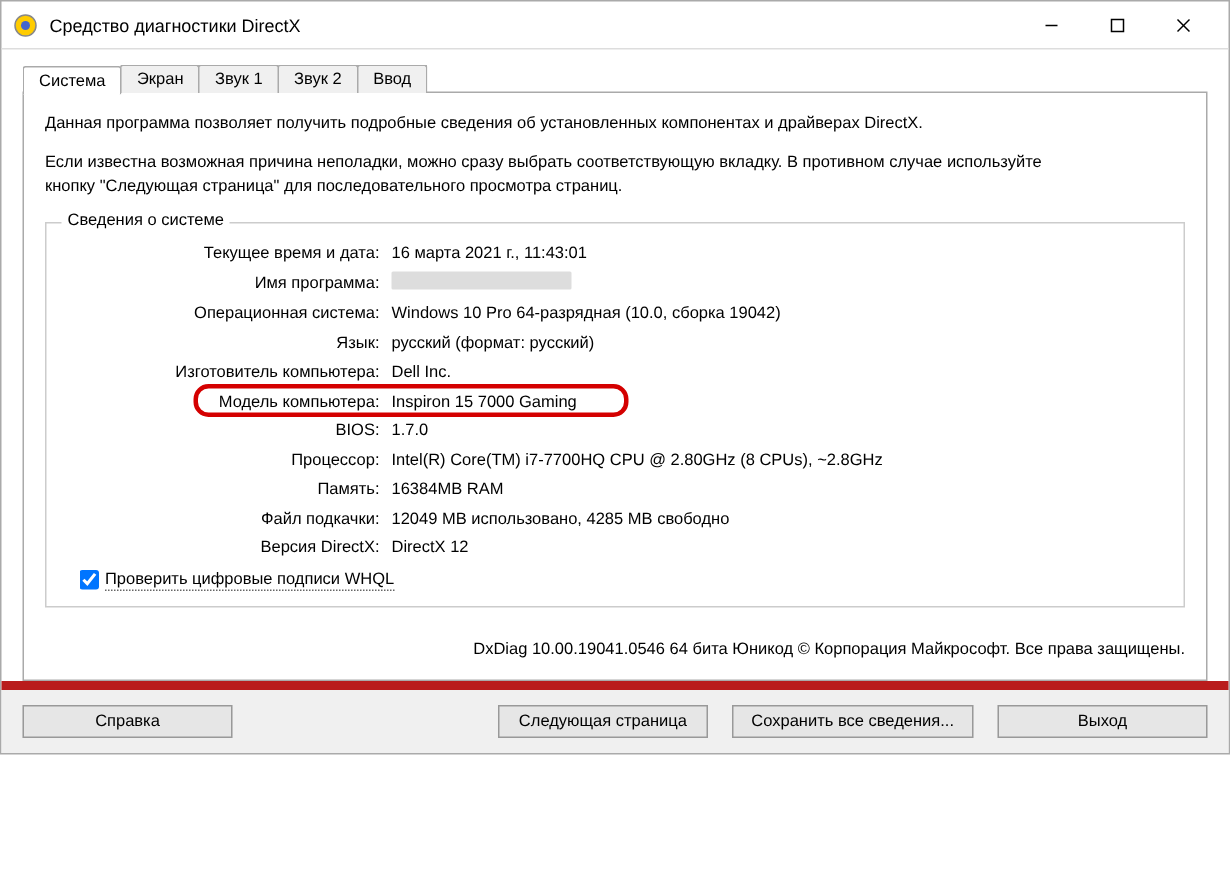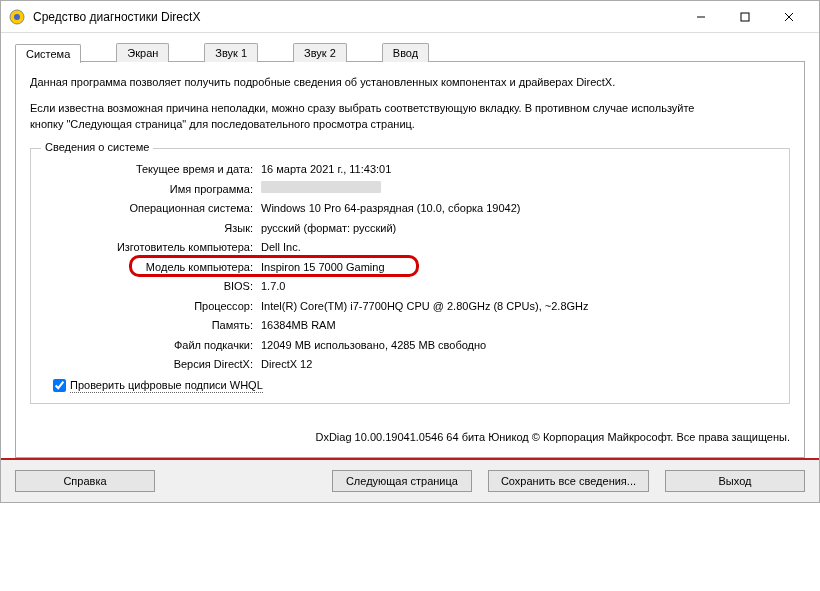--- a/index.html
+++ b/index.html
@@ -49,21 +49,20 @@
     .content {
       flex: 1;
       padding: 10px 14px 0 14px;
       display: flex;
       flex-direction: column;
     }
     .tabs {
       display: flex;
       position: relative;
       z-index: 2;
-      gap: 36px;
     }
     .tab {
       padding: 3px 10px;
       border: 1px solid #aaa;
       border-bottom: none;
       background: #f0f0f0;
       margin-right: 0px;
       margin-left: -1px;
       font-size: 11px;
       cursor: pointer;
@@ -153,21 +152,21 @@
       border-bottom: 1px dotted #666;
       padding-bottom: 1px;
     }
     .footer-note {
       text-align: right;
       font-size: 11px;
       margin-top: auto;
       padding-top: 8px;
     }
     .button-bar {
-      border-top: 2px solid #b91c1c;
+      border-top: 6px solid #b91c1c;
       padding: 10px 14px;
       display: flex;
       gap: 16px;
       align-items: center;
       background: #f0f0f0;
     }
     .btn {
       min-width: 140px;
       padding: 4px 12px;
       border: 1px solid #999;

